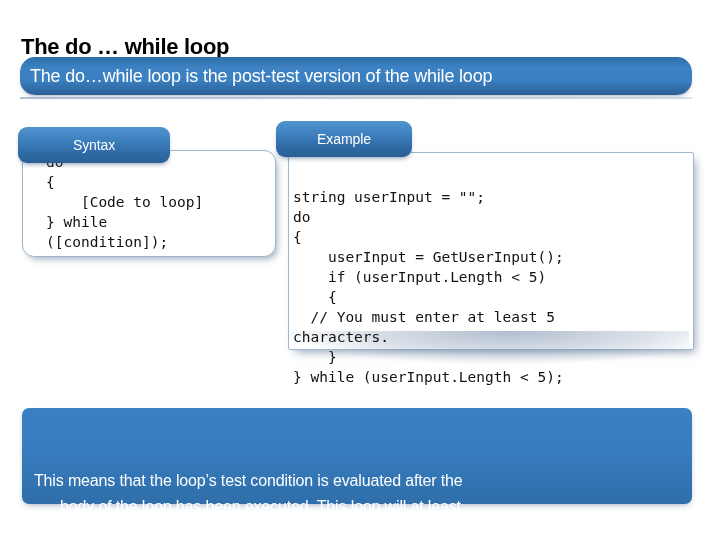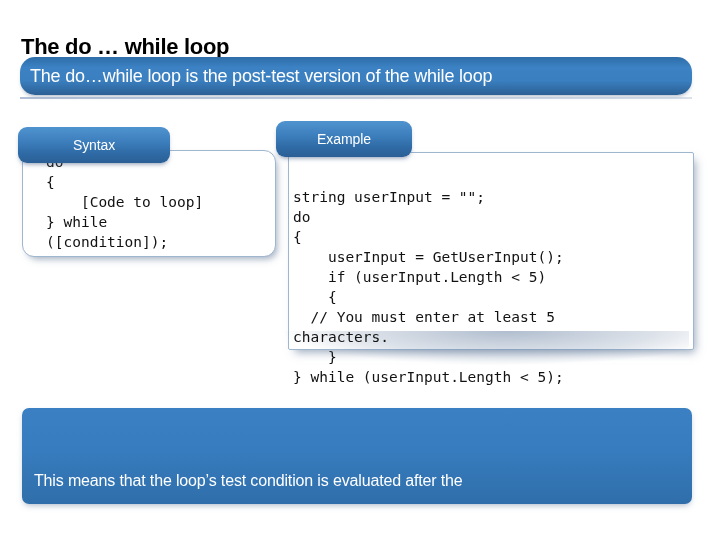--- a/index.html
+++ b/index.html
@@ -197,14 +197,15 @@
 characters.
     }
 } while (userInput.Length &lt; 5);</div>
 <div class="tab tab-example">
   <span>Example</span>
 </div>
 
 <div class="note-box">
   <div class="note-text">
     <span class="ln">This means that the loop’s test condition is evaluated after the</span>
+    <span class="ln indent">body of the loop has been executed. This loop will at least</span>
   </div>
 </div>
 
 </body></html>

